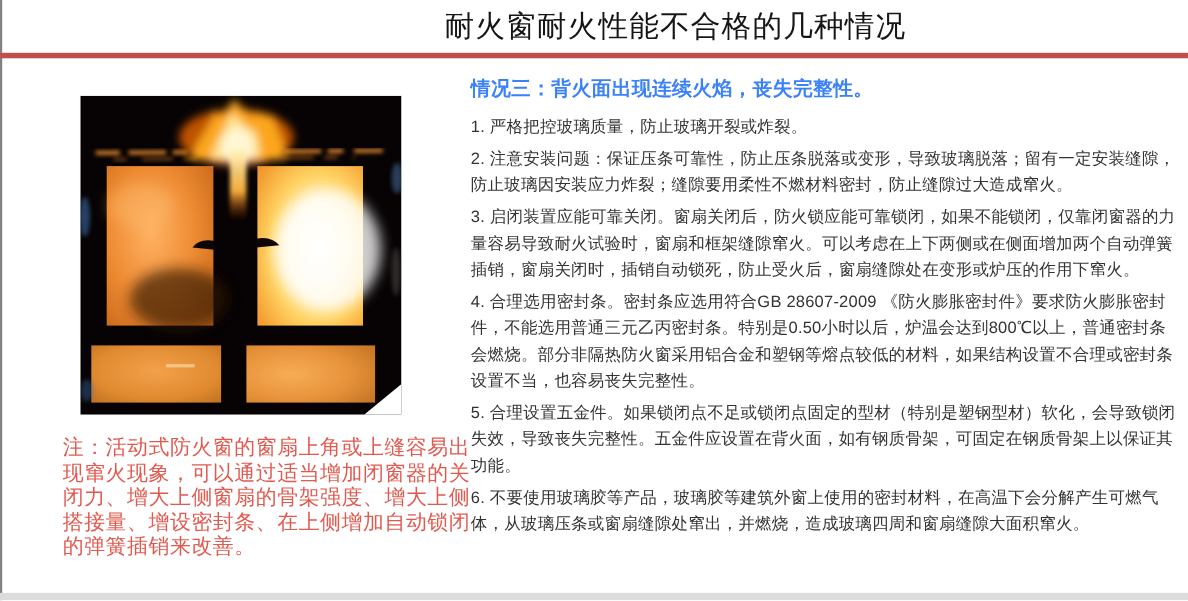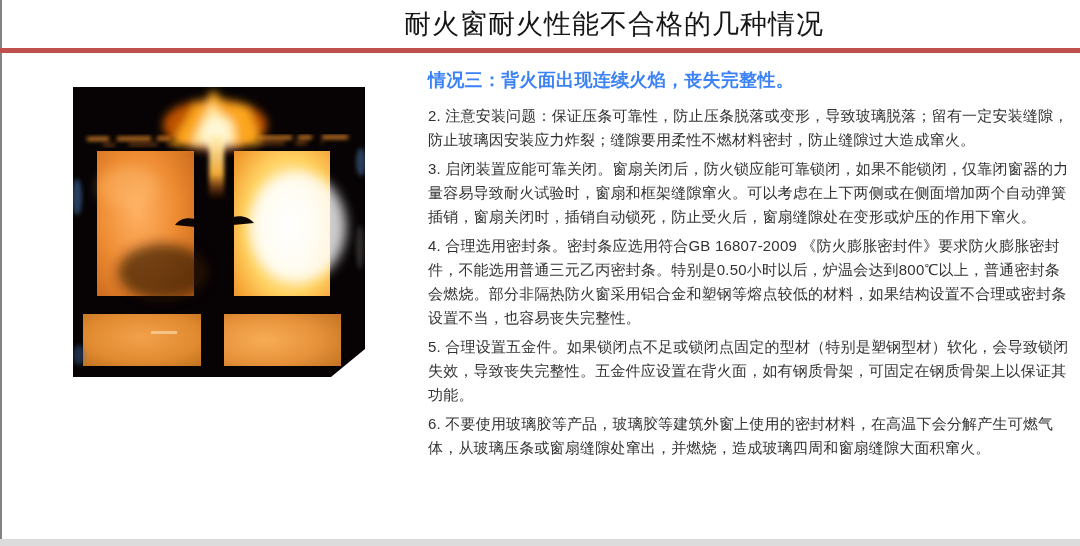--- a/index.html
+++ b/index.html
@@ -108,24 +108,26 @@
       <path d="M160,130 C170,128 176,131 181,136 L160,138 Z" fill="#0d0603"></path>
 
       <ellipse cx="4" cy="110" rx="5" ry="18" fill="#4a7fc1" opacity="0.5" filter="url(#b2)"></ellipse>
       <ellipse cx="288" cy="75" rx="5" ry="14" fill="#5588c4" opacity="0.45" filter="url(#b2)"></ellipse>
       <ellipse cx="287" cy="160" rx="4" ry="22" fill="#4a4745" opacity="0.6" filter="url(#b2)"></ellipse>
       <ellipse cx="6" cy="268" rx="6" ry="10" fill="#3f6fae" opacity="0.4" filter="url(#b2)"></ellipse>
       <path d="M292,262 L292,290 L258,290 Z" fill="#ffffff"></path>
     </svg>
   </div>
 
+  <div class="note" style="color: rgb(224, 90, 80);">注：活动式防火窗的窗扇上角或上缝容易出现窜火现象，可以通过适当增加闭窗器的关闭力、增大上侧窗扇的骨架强度、增大上侧搭接量、增设密封条、在上侧增加自动锁闭的弹簧插销来改善。</div>
 
   <div class="content">
     <p class="heading">情况三：背火面出现连续火焰，丧失完整性。</p>
+    <p class="measure">1. 严格把控玻璃质量，防止玻璃开裂或炸裂。</p>
     <p class="measure">2. 注意安装问题：保证压条可靠性，防止压条脱落或变形，导致玻璃脱落；留有一定安装缝隙，防止玻璃因安装应力炸裂；缝隙要用柔性不燃材料密封，防止缝隙过大造成窜火。</p>
     <p class="measure">3. 启闭装置应能可靠关闭。窗扇关闭后，防火锁应能可靠锁闭，如果不能锁闭，仅靠闭窗器的力量容易导致耐火试验时，窗扇和框架缝隙窜火。可以考虑在上下两侧或在侧面增加两个自动弹簧插销，窗扇关闭时，插销自动锁死，防止受火后，窗扇缝隙处在变形或炉压的作用下窜火。</p>
-    <p class="measure">4. 合理选用密封条。密封条应选用符合GB 16807-2009 《防火膨胀密封件》要求防火膨胀密封件，不能选用普通三元乙丙密封条。特别是0.50小时以后，炉温会达到800℃以上，普通密封条会燃烧。部分非隔热防火窗采用铝合金和塑钢等熔点较低的材料，如果结构设置不合理或密封条设置不当，也容易丧失完整性。</p>
+    <p class="measure">4. 合理选用密封条。密封条应选用符合GB 28607-2009 《防火膨胀密封件》要求防火膨胀密封件，不能选用普通三元乙丙密封条。特别是0.50小时以后，炉温会达到800℃以上，普通密封条会燃烧。部分非隔热防火窗采用铝合金和塑钢等熔点较低的材料，如果结构设置不合理或密封条设置不当，也容易丧失完整性。</p>
     <p class="measure">5. 合理设置五金件。如果锁闭点不足或锁闭点固定的型材（特别是塑钢型材）软化，会导致锁闭失效，导致丧失完整性。五金件应设置在背火面，如有钢质骨架，可固定在钢质骨架上以保证其功能。</p>
     <p class="measure">6. 不要使用玻璃胶等产品，玻璃胶等建筑外窗上使用的密封材料，在高温下会分解产生可燃气体，从玻璃压条或窗扇缝隙处窜出，并燃烧，造成玻璃四周和窗扇缝隙大面积窜火。</p>
   </div>
 
   <div class="bottom-strip"></div>
 </div>
 
 </body></html>

